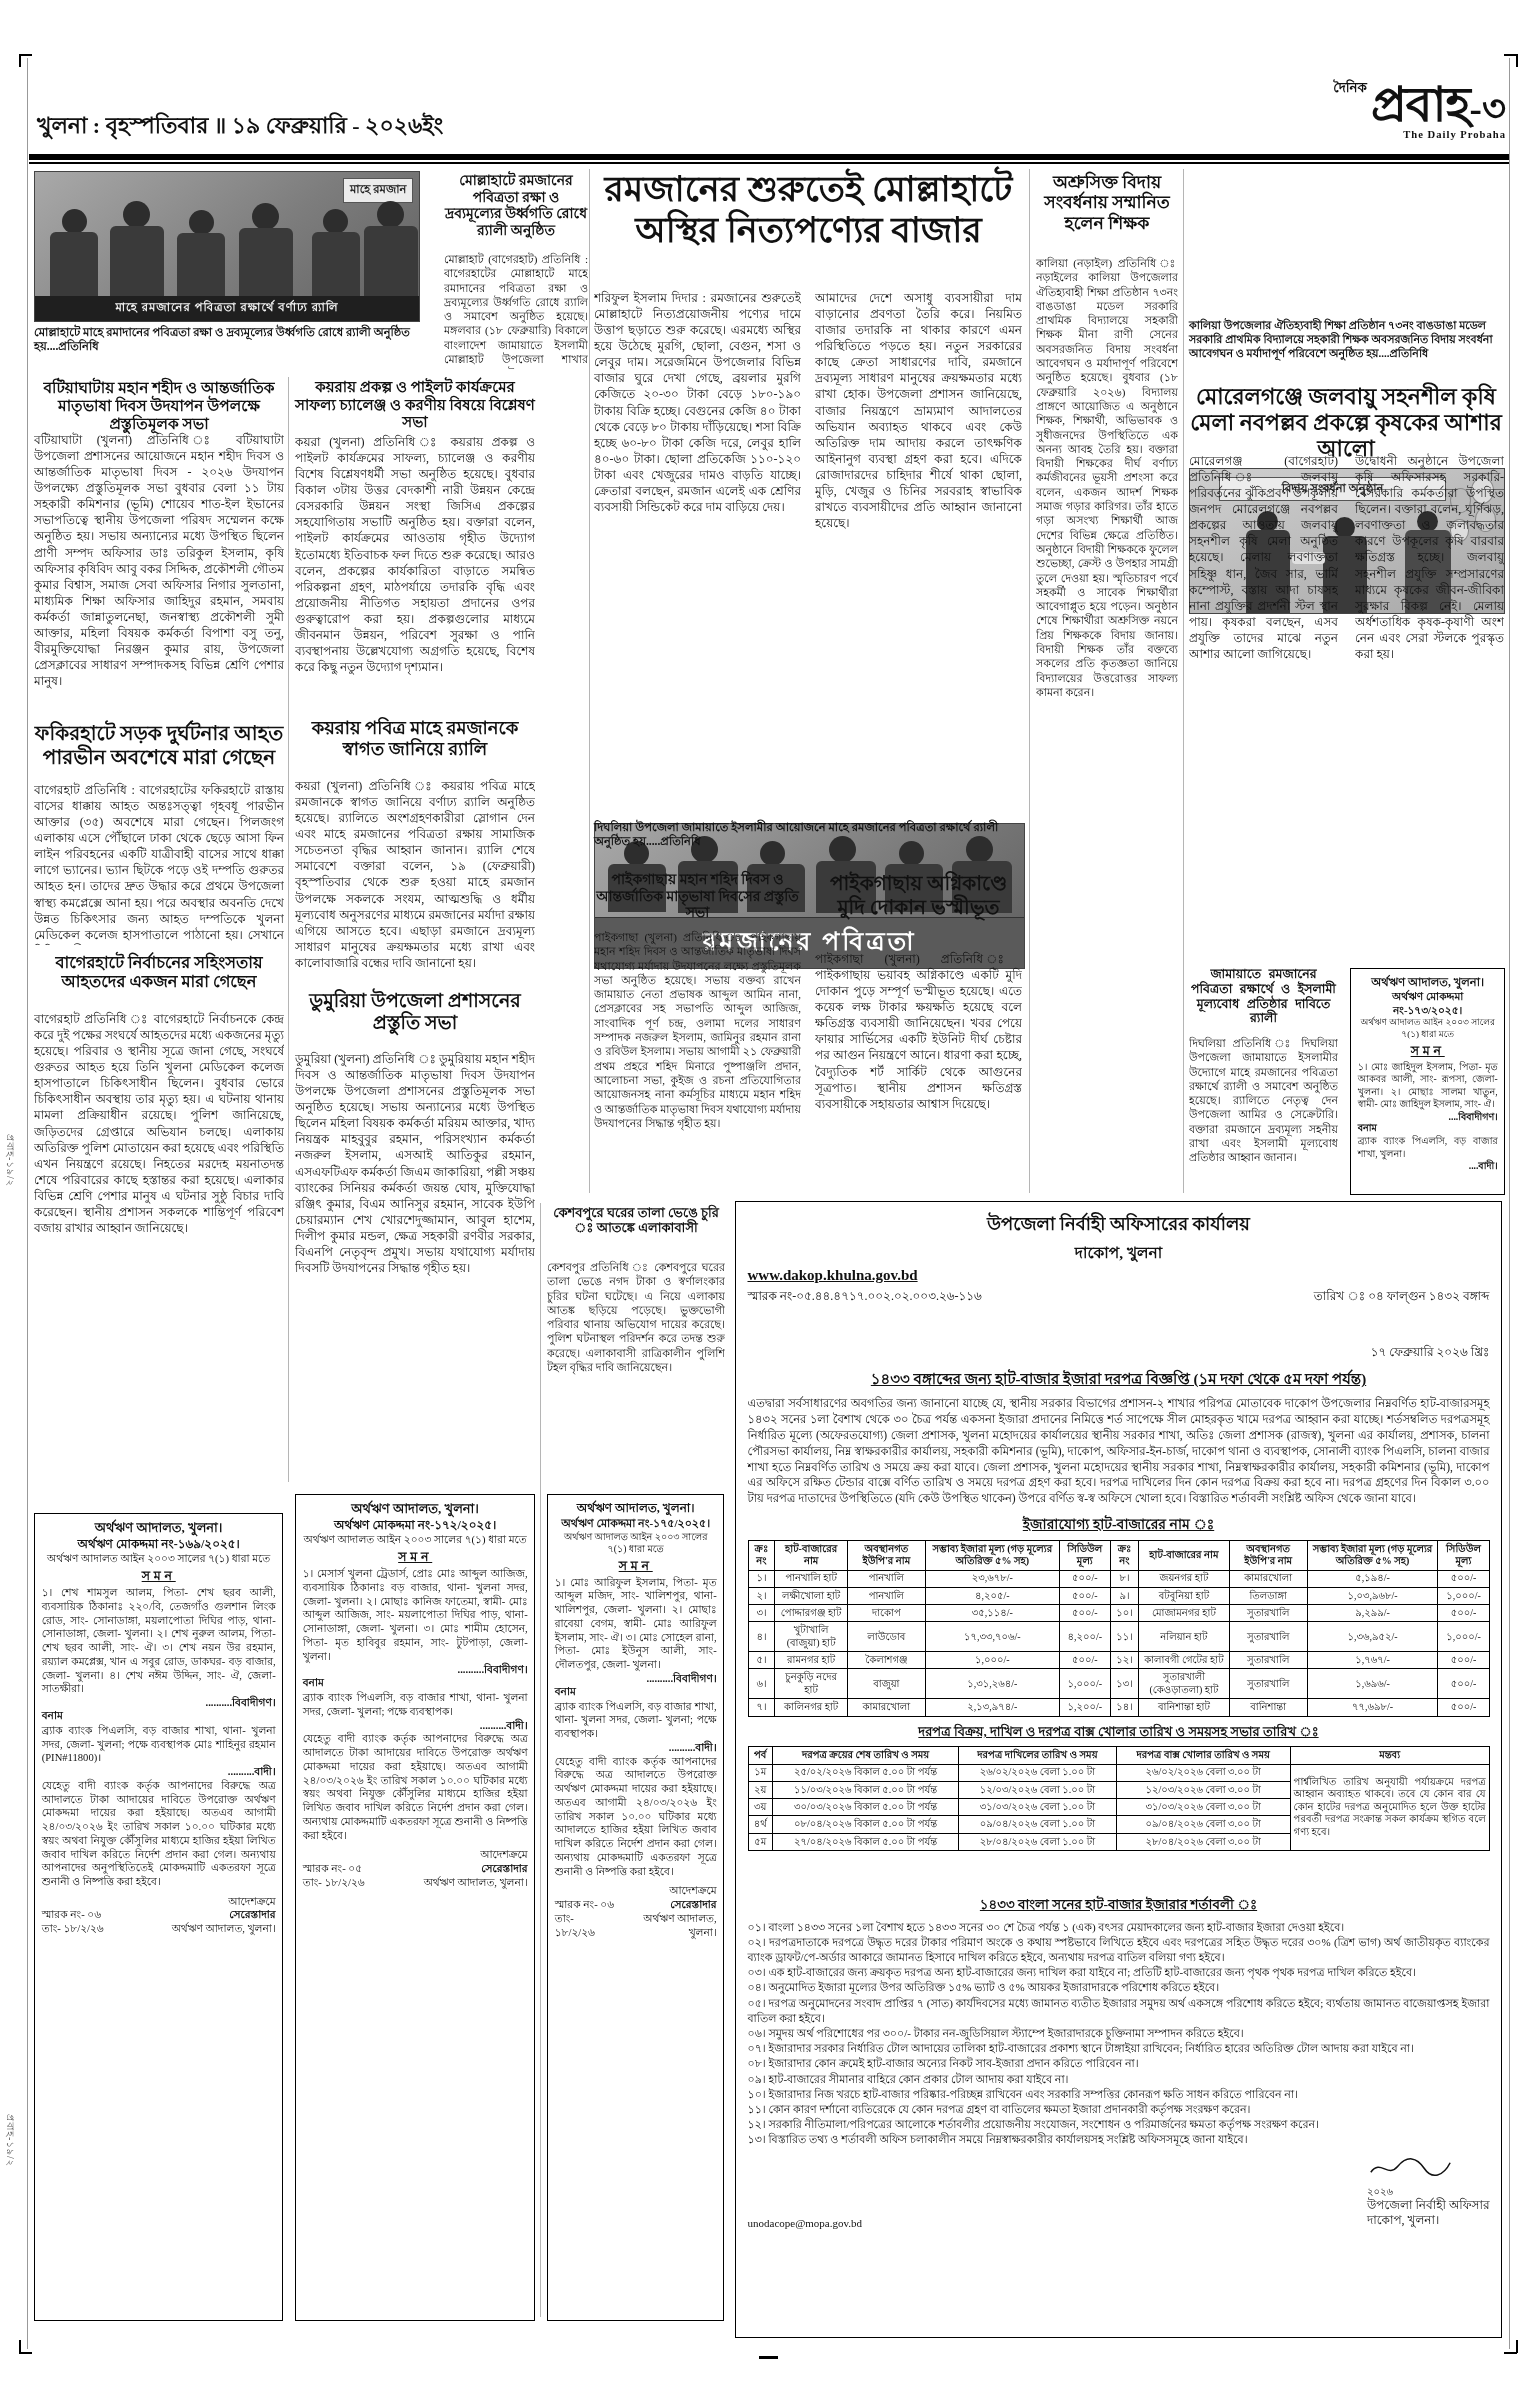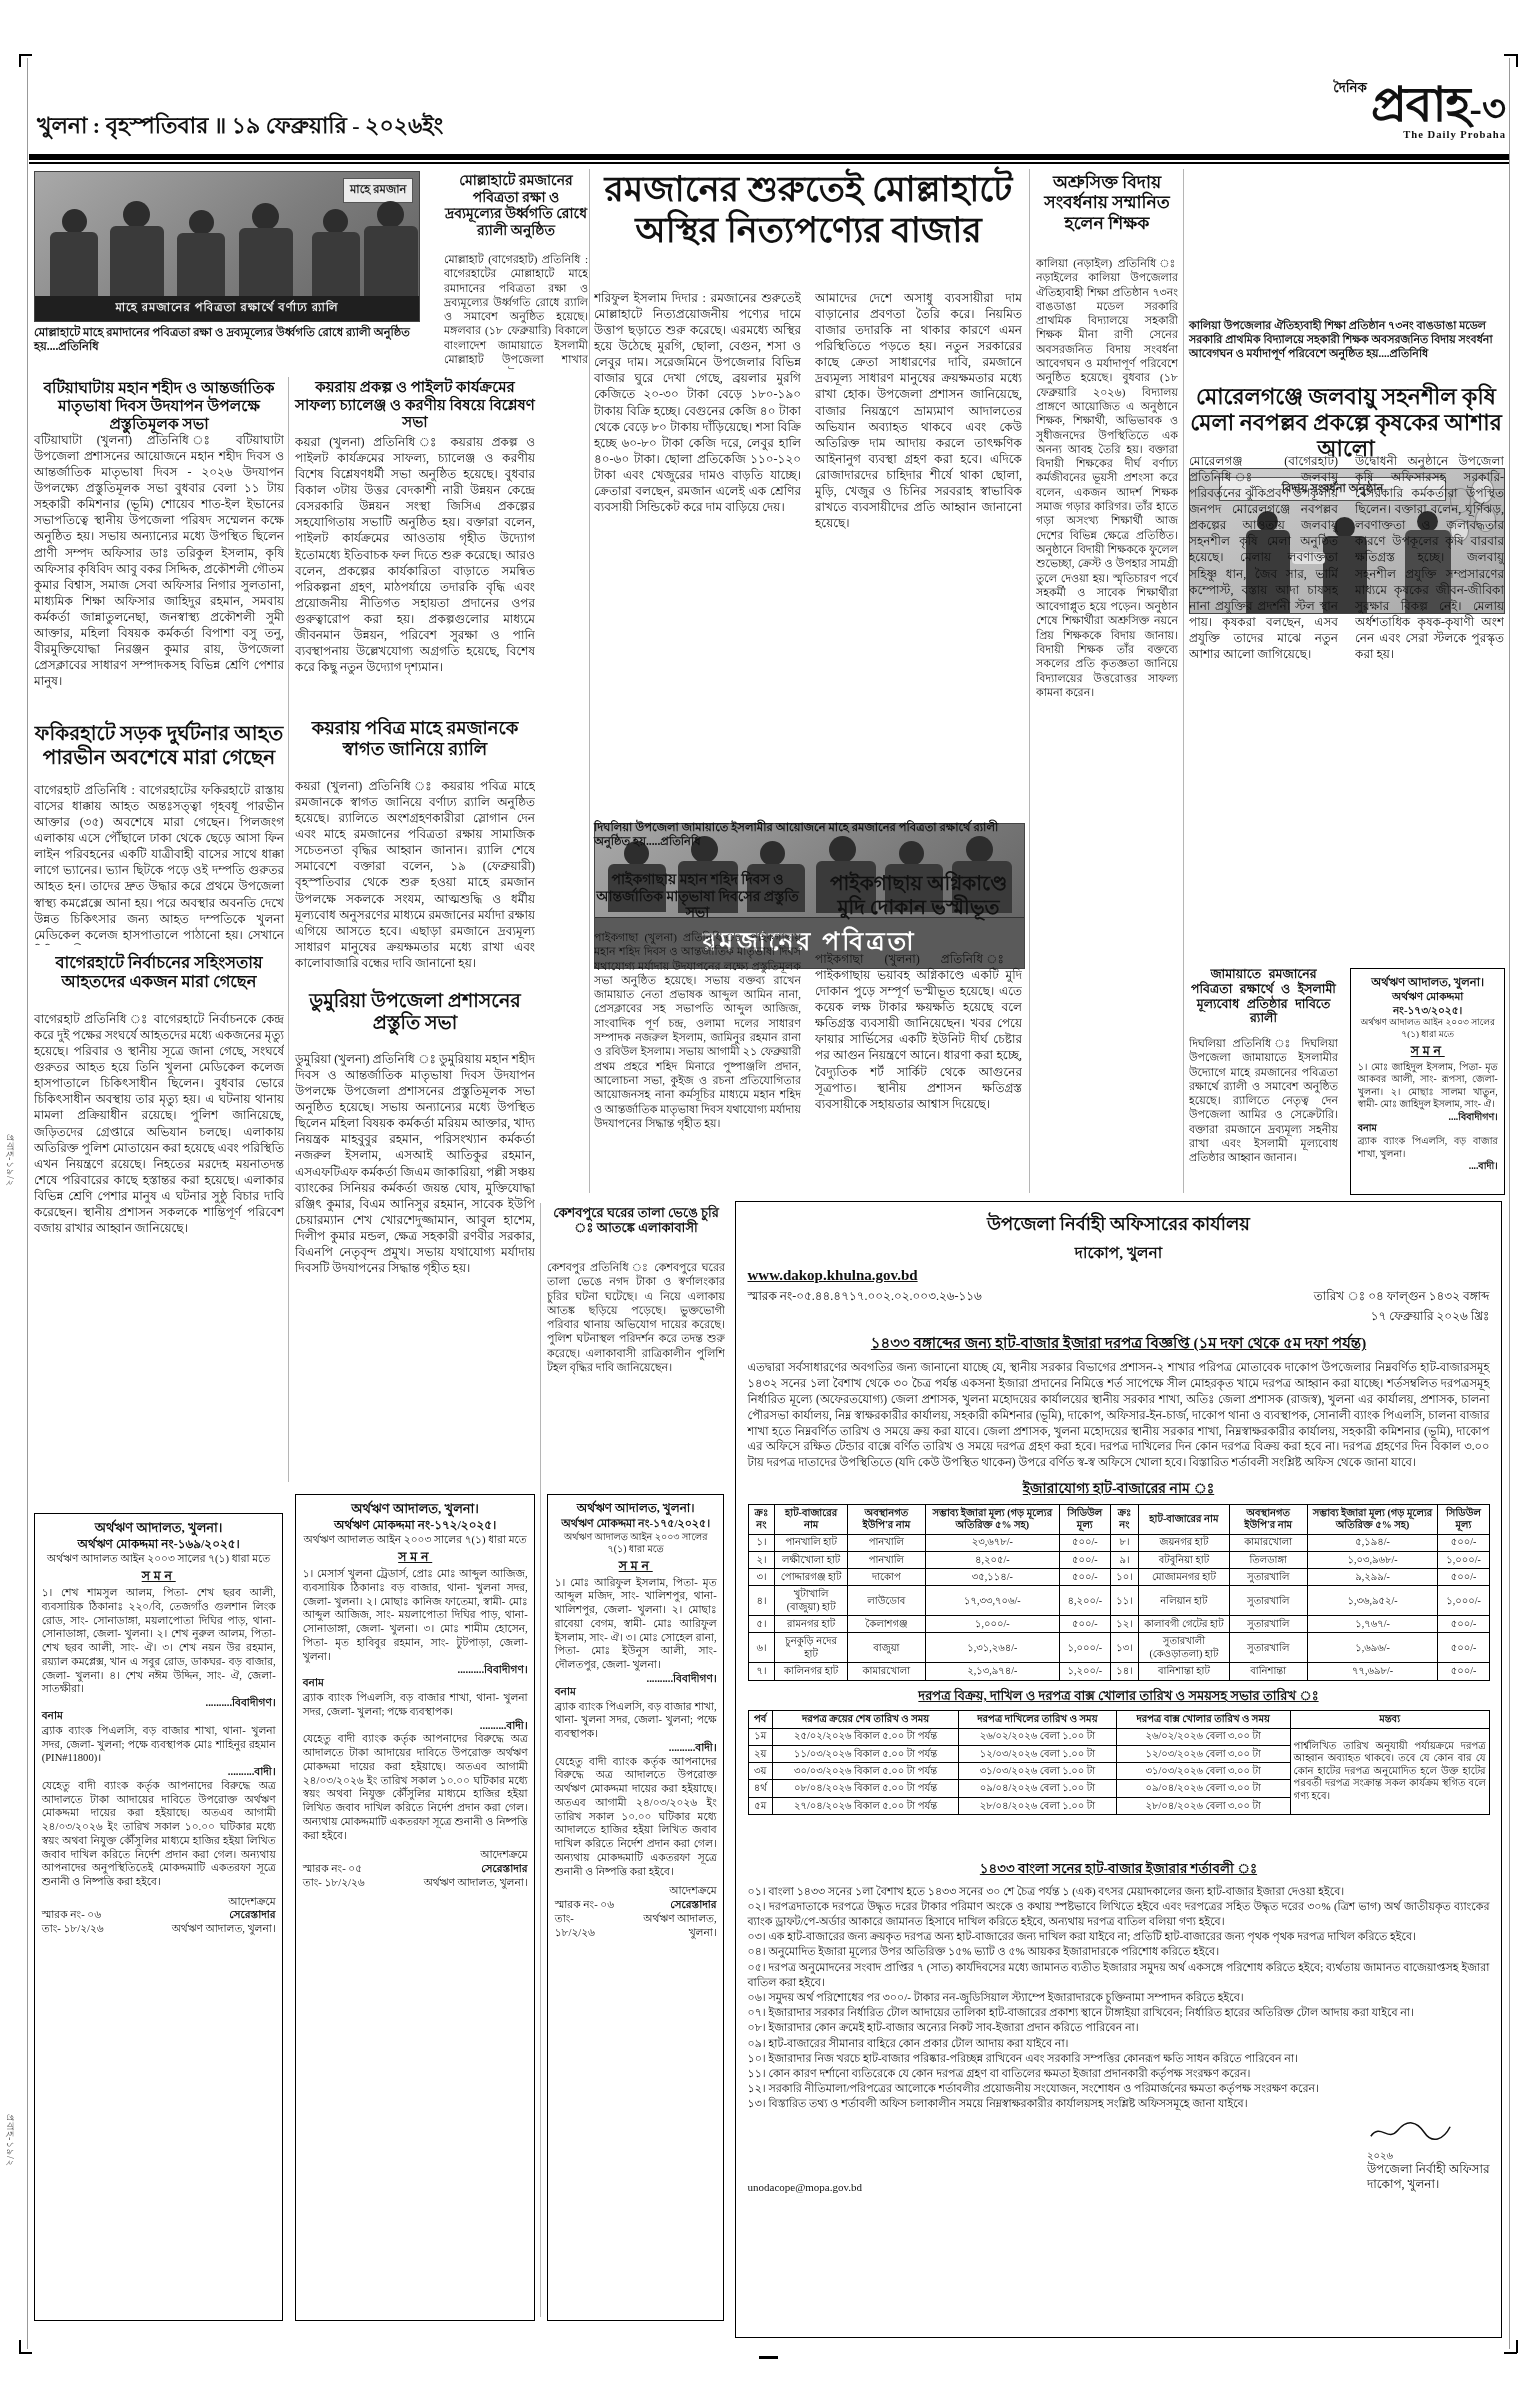--- a/index.html
+++ b/index.html
@@ -266,21 +266,21 @@
   </div>
 
   <div class="abs gov" style="left:735px;top:1201px;width:742px;height:1120px;">
     <div class="gt2">উপজেলা নির্বাহী অফিসারের কার্যালয়</div>
     <div class="gt3">দাকোপ, খুলনা</div>
     <div class="gurl">www.dakop.khulna.gov.bd</div>
     <div class="memo-row">
       <span>স্মারক নং-০৫.৪৪.৪৭১৭.০০২.০২.০০৩.২৬-১১৬</span>
       <span style="text-align:right;">
         <span style="display:block;">তারিখ ঃ ০৪ ফাল্গুন ১৪৩২ বঙ্গাব্দ</span>
-        <span style="display:block;">১৭ ফেব্রুয়ারি ২০২৬ খ্রিঃ</span>
+        <span style="display:block;margin-top:36px;">১৭ ফেব্রুয়ারি ২০২৬ খ্রিঃ</span>
       </span>
     </div>
     <div class="subject">১৪৩৩ বঙ্গাব্দের জন্য হাট-বাজার ইজারা দরপত্র বিজ্ঞপ্তি (১ম দফা থেকে ৫ম দফা পর্যন্ত)</div>
     <div class="para">এতদ্বারা সর্বসাধারণের অবগতির জন্য জানানো যাচ্ছে যে, স্থানীয় সরকার বিভাগের প্রশাসন-২ শাখার পরিপত্র মোতাবেক দাকোপ উপজেলার নিম্নবর্ণিত হাট-বাজারসমূহ ১৪৩২ সনের ১লা বৈশাখ থেকে ৩০ চৈত্র পর্যন্ত একসনা ইজারা প্রদানের নিমিত্তে শর্ত সাপেক্ষে সীল মোহরকৃত খামে দরপত্র আহ্বান করা যাচ্ছে। শর্তসম্বলিত দরপত্রসমূহ নির্ধারিত মূল্যে (অফেরতযোগ্য) জেলা প্রশাসক, খুলনা মহোদয়ের কার্যালয়ের স্থানীয় সরকার শাখা, অতিঃ জেলা প্রশাসক (রাজস্ব), খুলনা এর কার্যালয়, প্রশাসক, চালনা পৌরসভা কার্যালয়, নিম্ন স্বাক্ষরকারীর কার্যালয়, সহকারী কমিশনার (ভূমি), দাকোপ, অফিসার-ইন-চার্জ, দাকোপ থানা ও ব্যবস্থাপক, সোনালী ব্যাংক পিএলসি, চালনা বাজার শাখা হতে নিম্নবর্ণিত তারিখ ও সময়ে ক্রয় করা যাবে। জেলা প্রশাসক, খুলনা মহোদয়ের স্থানীয় সরকার শাখা, নিম্নস্বাক্ষরকারীর কার্যালয়, সহকারী কমিশনার (ভূমি), দাকোপ এর অফিসে রক্ষিত টেন্ডার বাক্সে বর্ণিত তারিখ ও সময়ে দরপত্র গ্রহণ করা হবে। দরপত্র দাখিলের দিন কোন দরপত্র বিক্রয় করা হবে না। দরপত্র গ্রহণের দিন বিকাল ৩.০০ টায় দরপত্র দাতাদের উপস্থিতিতে (যদি কেউ উপস্থিত থাকেন) উপরে বর্ণিত স্ব-স্ব অফিসে খোলা হবে। বিস্তারিত শর্তাবলী সংশ্লিষ্ট অফিস থেকে জানা যাবে।</div>
     <div class="tcap">ইজারাযোগ্য হাট-বাজারের নাম ঃ</div>
     <table class="nt">
       <thead>
           <tr>
             <th>ক্রঃ নং</th>
             <th>হাট-বাজারের নাম</th>

